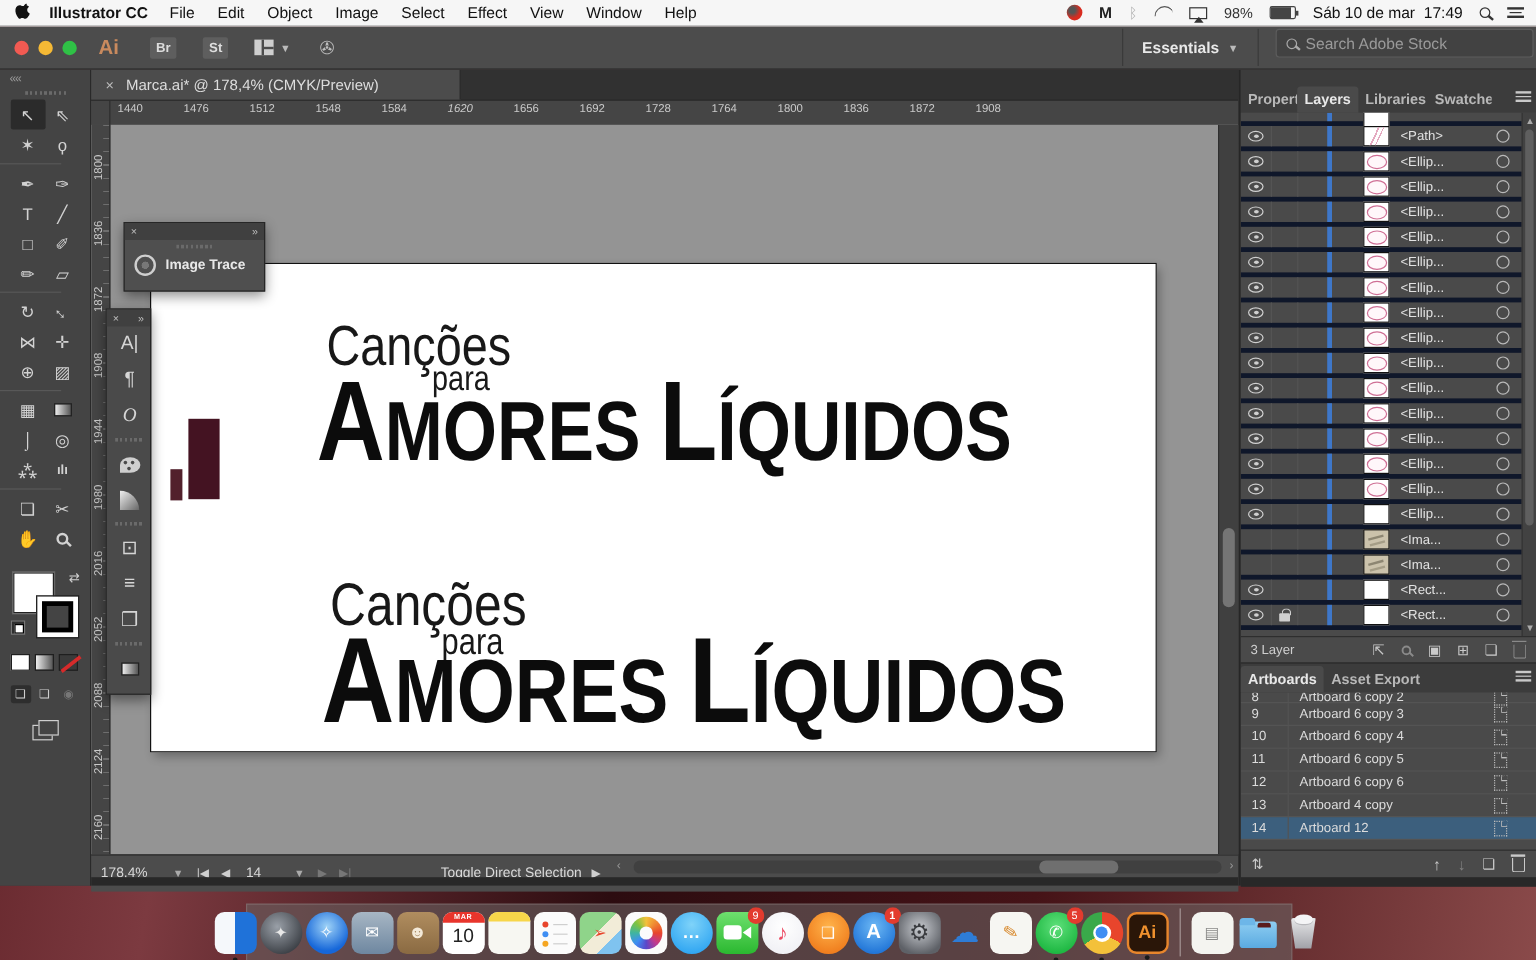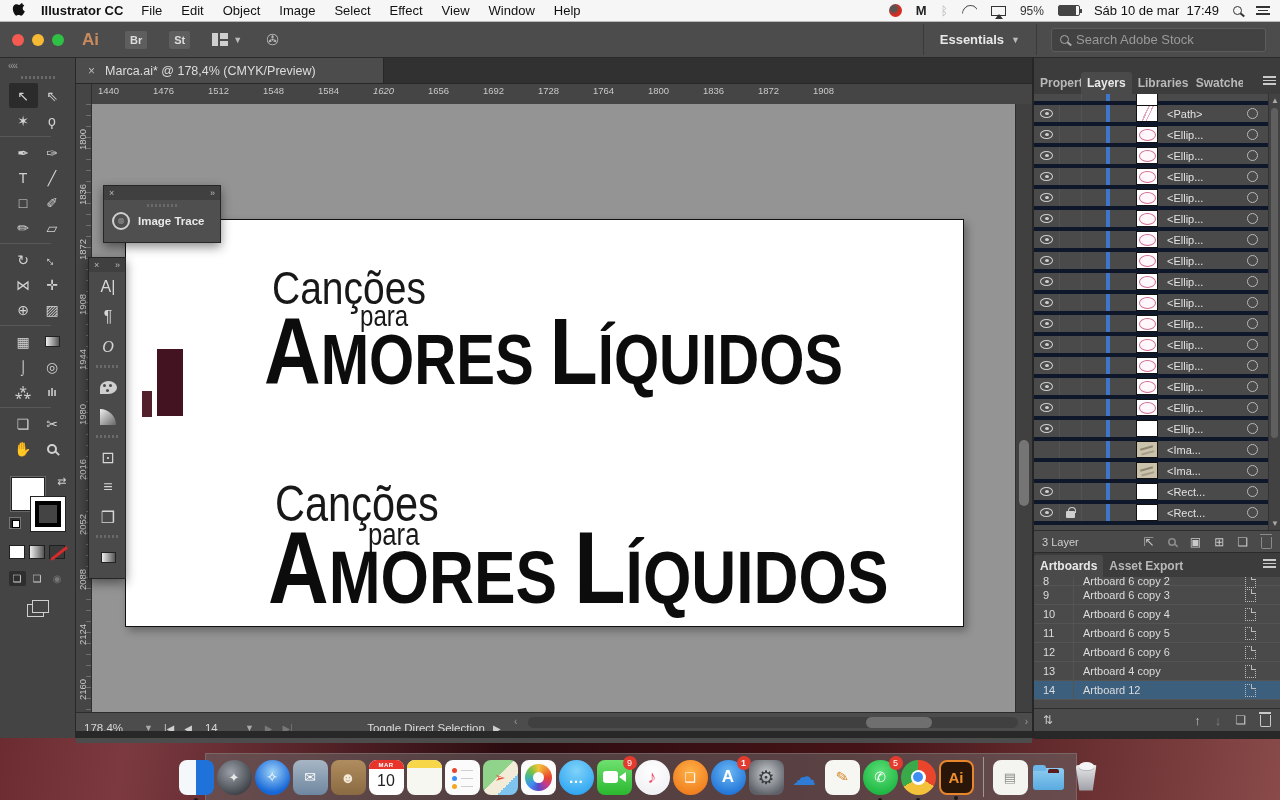--- a/index.html
+++ b/index.html
@@ -38,21 +38,21 @@
   .traffic span { width:12px; height:12px; border-radius:50%;}
   .tl-close{background:#f25a52;} .tl-min{background:#f5b935;} .tl-zoom{background:#2fc146;}
   .ai-logo { color:#c98a5e; font-weight:bold; font-size:17px; margin-right:26px;}
   .tb-btn { background:#5e5e5e; color:#ddd; font-size:11px; font-weight:bold; padding:3px 5px; border-radius:2px; margin-right:22px;}
   .tb-layout { display:flex; align-items:center; gap:5px; margin-right:24px; color:#cfcfcf;}
   .layout-ico { width:16px; height:13px; background:#cfcfcf; position:relative;}
   .layout-ico:before{content:""; position:absolute; left:6px; top:0; width:2px; height:13px; background:#4c4c4c;}
   .layout-ico:after{content:""; position:absolute; left:8px; top:6px; width:8px; height:2px; background:#4c4c4c;}
   .chev { font-size:9px; color:#bbb; }
   .gpu-ico { color:#bdbdbd; font-size:15px; }
-  .tb-right { margin-left:auto; display:flex; align-items:center; gap:14px; padding-right:14px;}
+  .tb-right { margin-left:auto; display:flex; gap:14px; padding-right:2px;}
   .workspace { color:#e8e8e8; font-weight:bold; font-size:13px; display:flex; gap:7px; align-items:center; border-left:1px solid #3a3a3a; border-right:1px solid #3a3a3a; padding:8px 16px;}
   .stock-search { display:flex; align-items:center; gap:7px; background:#424242; border:1px solid #5c5c5c; border-radius:3px; width:215px; height:24px; padding:0 8px;}
   .stock-search .maglass{border-color:#aaa;} .stock-search .maglass:after{background:#aaa;}
   .stock-search input { background:transparent; border:none; outline:none; color:#bbb; font-size:13px; width:160px; font-family:"Liberation Sans",sans-serif;}
   .stock-search input::placeholder { color:#9a9a9a; }
 
   
   .appwin { position:absolute; left:0; top:58px; width:1280px; height:680px; background:#3a3a3a; z-index:10;}
 
   
@@ -291,21 +291,21 @@
   <span class="menubar-right">
     <span class="mb-ico red-dot"></span>
     <span class="mb-ico mb-m">M</span>
     <span class="mb-ico bt">ᛒ</span>
     <span class="mb-ico">
         <span class="wifi"></span>
       </span>
     <span class="mb-ico">
         <span class="airplay"></span>
       </span>
-    <span class="mb-ico">95%</span>
+    <span class="mb-ico">98%</span>
     <span class="mb-ico">
         <span class="battery"></span>
       </span>
     <span class="clock"><span>Sáb 10 de mar</span>&nbsp;&nbsp;<span>17:49</span></span>
     <span class="mb-ico">
         <span class="maglass"></span>
       </span>
     <span class="mb-ico nclist">
         <span></span>
         <span></span>

